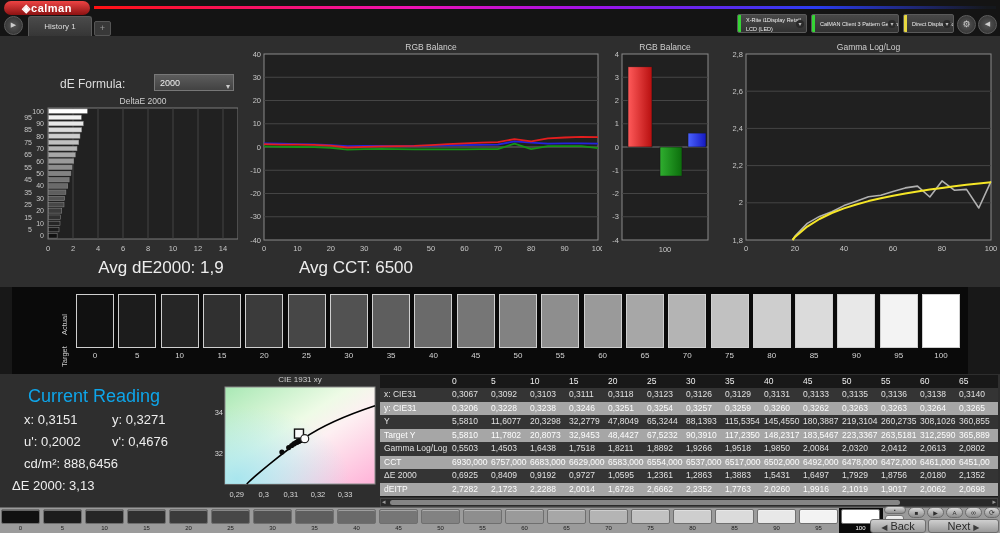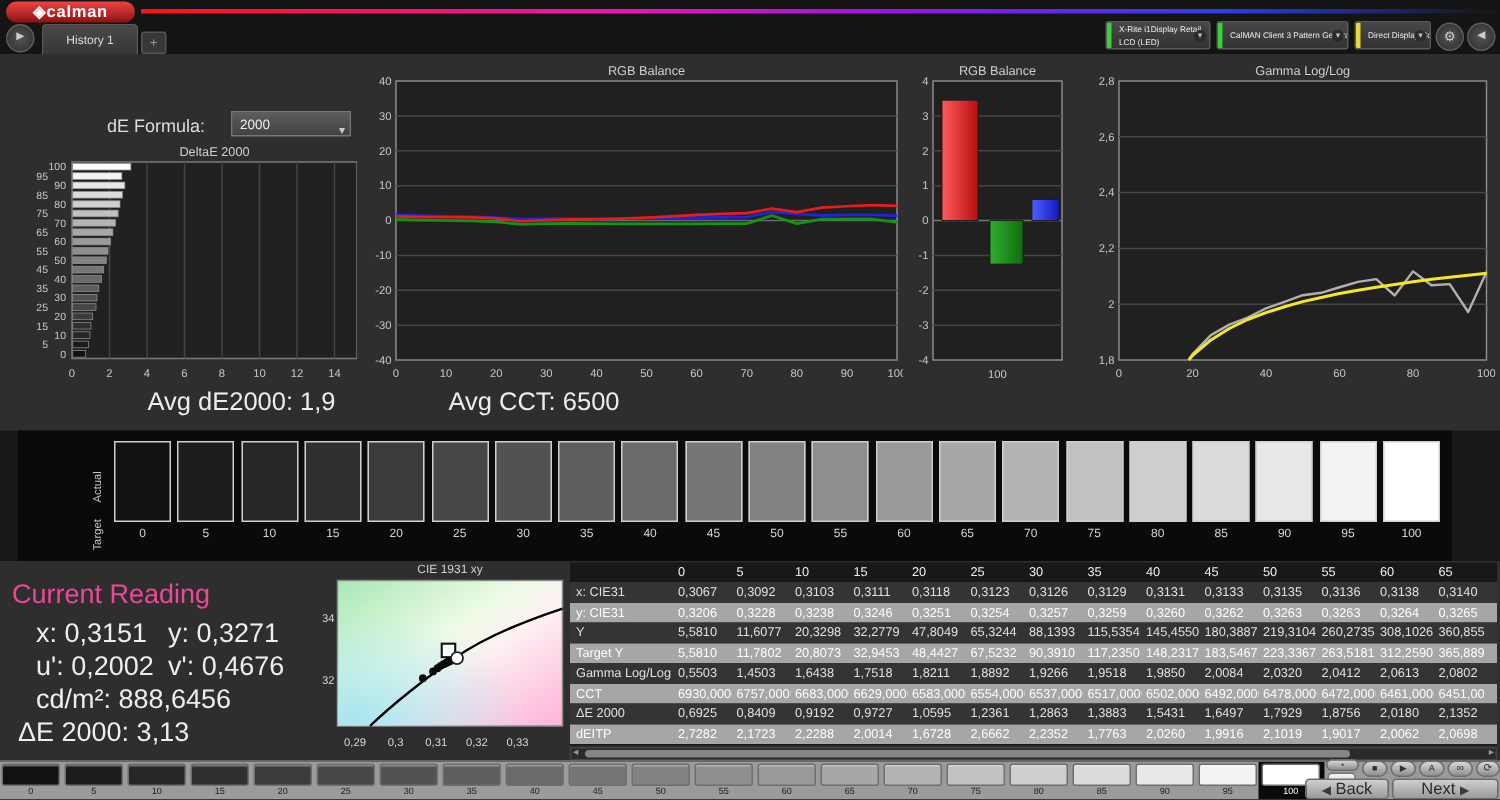--- a/index.html
+++ b/index.html
@@ -22,37 +22,37 @@
         border-radius:2px;font-size:9px;color:#999;text-align:center;line-height:12px;}
   .topbtn{top:14px;height:19px;background:linear-gradient(#484848,#323232);border:1px solid #5a5a5a;
         border-radius:2px;color:#eee;font-size:5.5px;line-height:1.55;padding:1px 10px 1px 5px;
         box-sizing:border-box;white-space:nowrap;overflow:hidden;}
   .topbtn .ddm{position:absolute;right:2px;top:50%;margin-top:-4px;width:8px;height:8px;border-radius:50%;
         background:#2a2a2a;color:#bbb;font-size:6px;line-height:8px;text-align:center;}
   .gbar{position:absolute;left:0;top:0;bottom:0;width:3px;}
   
   .main{left:0;top:36px;width:1000px;height:251px;background:#2e2e2e;}
   .pgtitle{left:15px;top:2px;font-size:27px;color:#f2f2f2;}
-  .formlabel{left:60px;top:41px;width:88px;font-size:12px;color:#ddd;text-align:center;}
+  .formlabel{left:60px;top:41px;width:88px;font-size:12px;color:#ddd;text-align:left;}
   .formselect{left:154px;top:38px;width:80px;height:17px;background:linear-gradient(#5c5c5c,#424242);
         border:1px solid #777;font-size:9px;color:#eee;line-height:16px;padding-left:5px;box-sizing:border-box;}
   .formselect .ddm{position:absolute;right:3px;top:4px;font-size:8px;color:#ccc;}
   .chart{background:transparent;}
   .stat{top:222px;font-size:17px;color:#ededed;transform:translateX(-50%);white-space:nowrap;}
   
   .striprow{left:0;top:287px;width:1000px;height:87px;background:#181818;}
   .stripbg{position:absolute;left:12px;top:0;width:956px;height:87px;background:#0a0a0a;}
   .vlabel{position:absolute;writing-mode:vertical-rl;transform:rotate(180deg);
         font-size:7.5px;color:#c8c8c8;}
   .sw{position:absolute;top:7px;width:38px;height:54px;border:1px solid #cfcfcf;box-sizing:border-box;}
   .swlab{position:absolute;top:64px;width:40px;text-align:center;font-size:8px;color:#d5d5d5;}
   
   .lower{left:0;top:374px;width:1000px;height:133px;background:#2e2e2e;}
-  .crtitle{left:8px;top:12px;font-size:18px;color:#ec4899;}
-  .crline{font-size:18px;color:#eee;white-space:nowrap;}
+  .crtitle{left:28px;top:12px;font-size:18px;color:#0ea5e9;}
+  .crline{font-size:13px;color:#eee;white-space:nowrap;}
   
   .tablewrap{left:380px;top:1px;width:618px;height:122px;overflow:hidden;background:#1b1b1b;}
   .trow{display:flex;height:13.5px;}
   .trow.thead{height:13px;background:#181818;color:#f0f0f0;}
   .trow.dark{background:#343434;color:#e0e0e0;}
   .trow.light{background:#a6a6a6;color:#fdfdfd;}
   .tc{width:39px;flex:0 0 39px;font-size:8.5px;line-height:13.5px;padding-left:3px;
         box-sizing:border-box;white-space:nowrap;overflow:hidden;}
   .th{width:69px;flex:0 0 69px;font-size:8.5px;line-height:13.5px;padding-left:4px;
         box-sizing:border-box;white-space:nowrap;overflow:hidden;}

